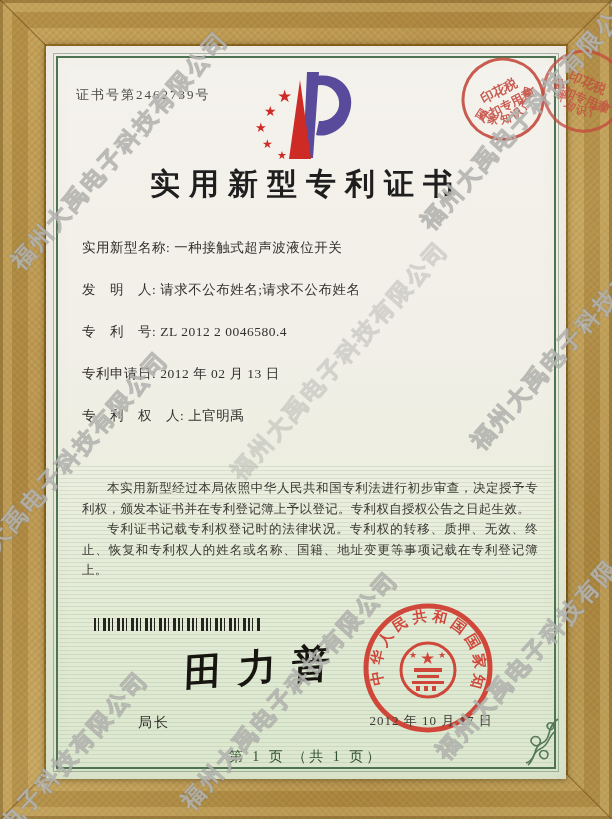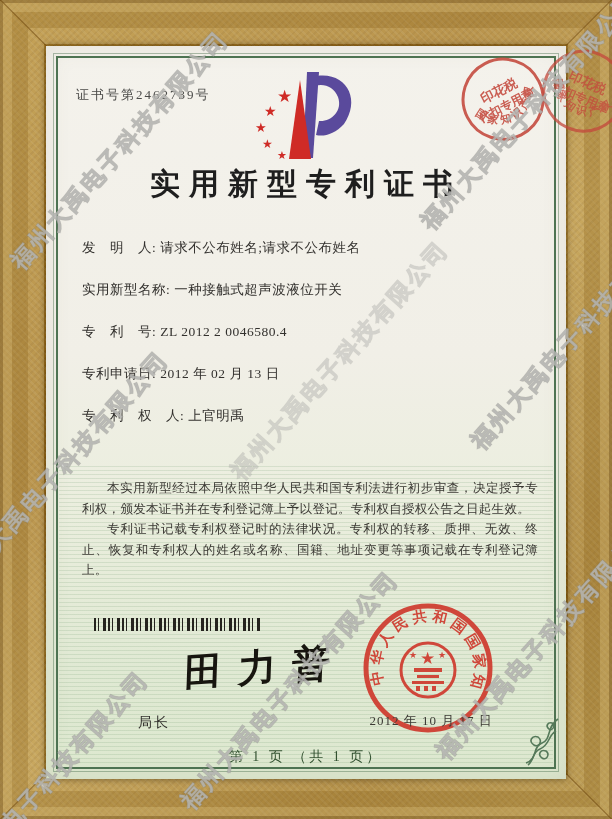--- a/index.html
+++ b/index.html
@@ -115,24 +115,24 @@
         <text x="15" y="82" font-size="12" fill="#cf2b26" font-family="DejaVu Sans">★</text>
         <text x="30" y="93" font-size="11" fill="#cf2b26" font-family="DejaVu Sans">★</text>
       </g>
     </svg>
   </div>
 
   <div class="title">实用新型专利证书</div>
 
   <div class="fields">
     <div class="field">
+      <span class="lbl">实用新型名称:</span><span>一种接触式超声波液位开关</span>
+    </div>
+    <div class="field">
       <span class="lbl">发　明　人:</span><span>请求不公布姓名;请求不公布姓名</span>
-    </div>
-    <div class="field">
-      <span class="lbl">实用新型名称:</span><span>一种接触式超声波液位开关</span>
     </div>
     <div class="field">
       <span class="lbl">专　利　号:</span><span>ZL 2012 2 0046580.4</span>
     </div>
     <div class="field">
       <span class="lbl">专利申请日:</span><span>2012 年 02 月 13 日</span>
     </div>
     <div class="field">
       <span class="lbl">专　利　权　人:</span><span>上官明禹</span>
     </div>

